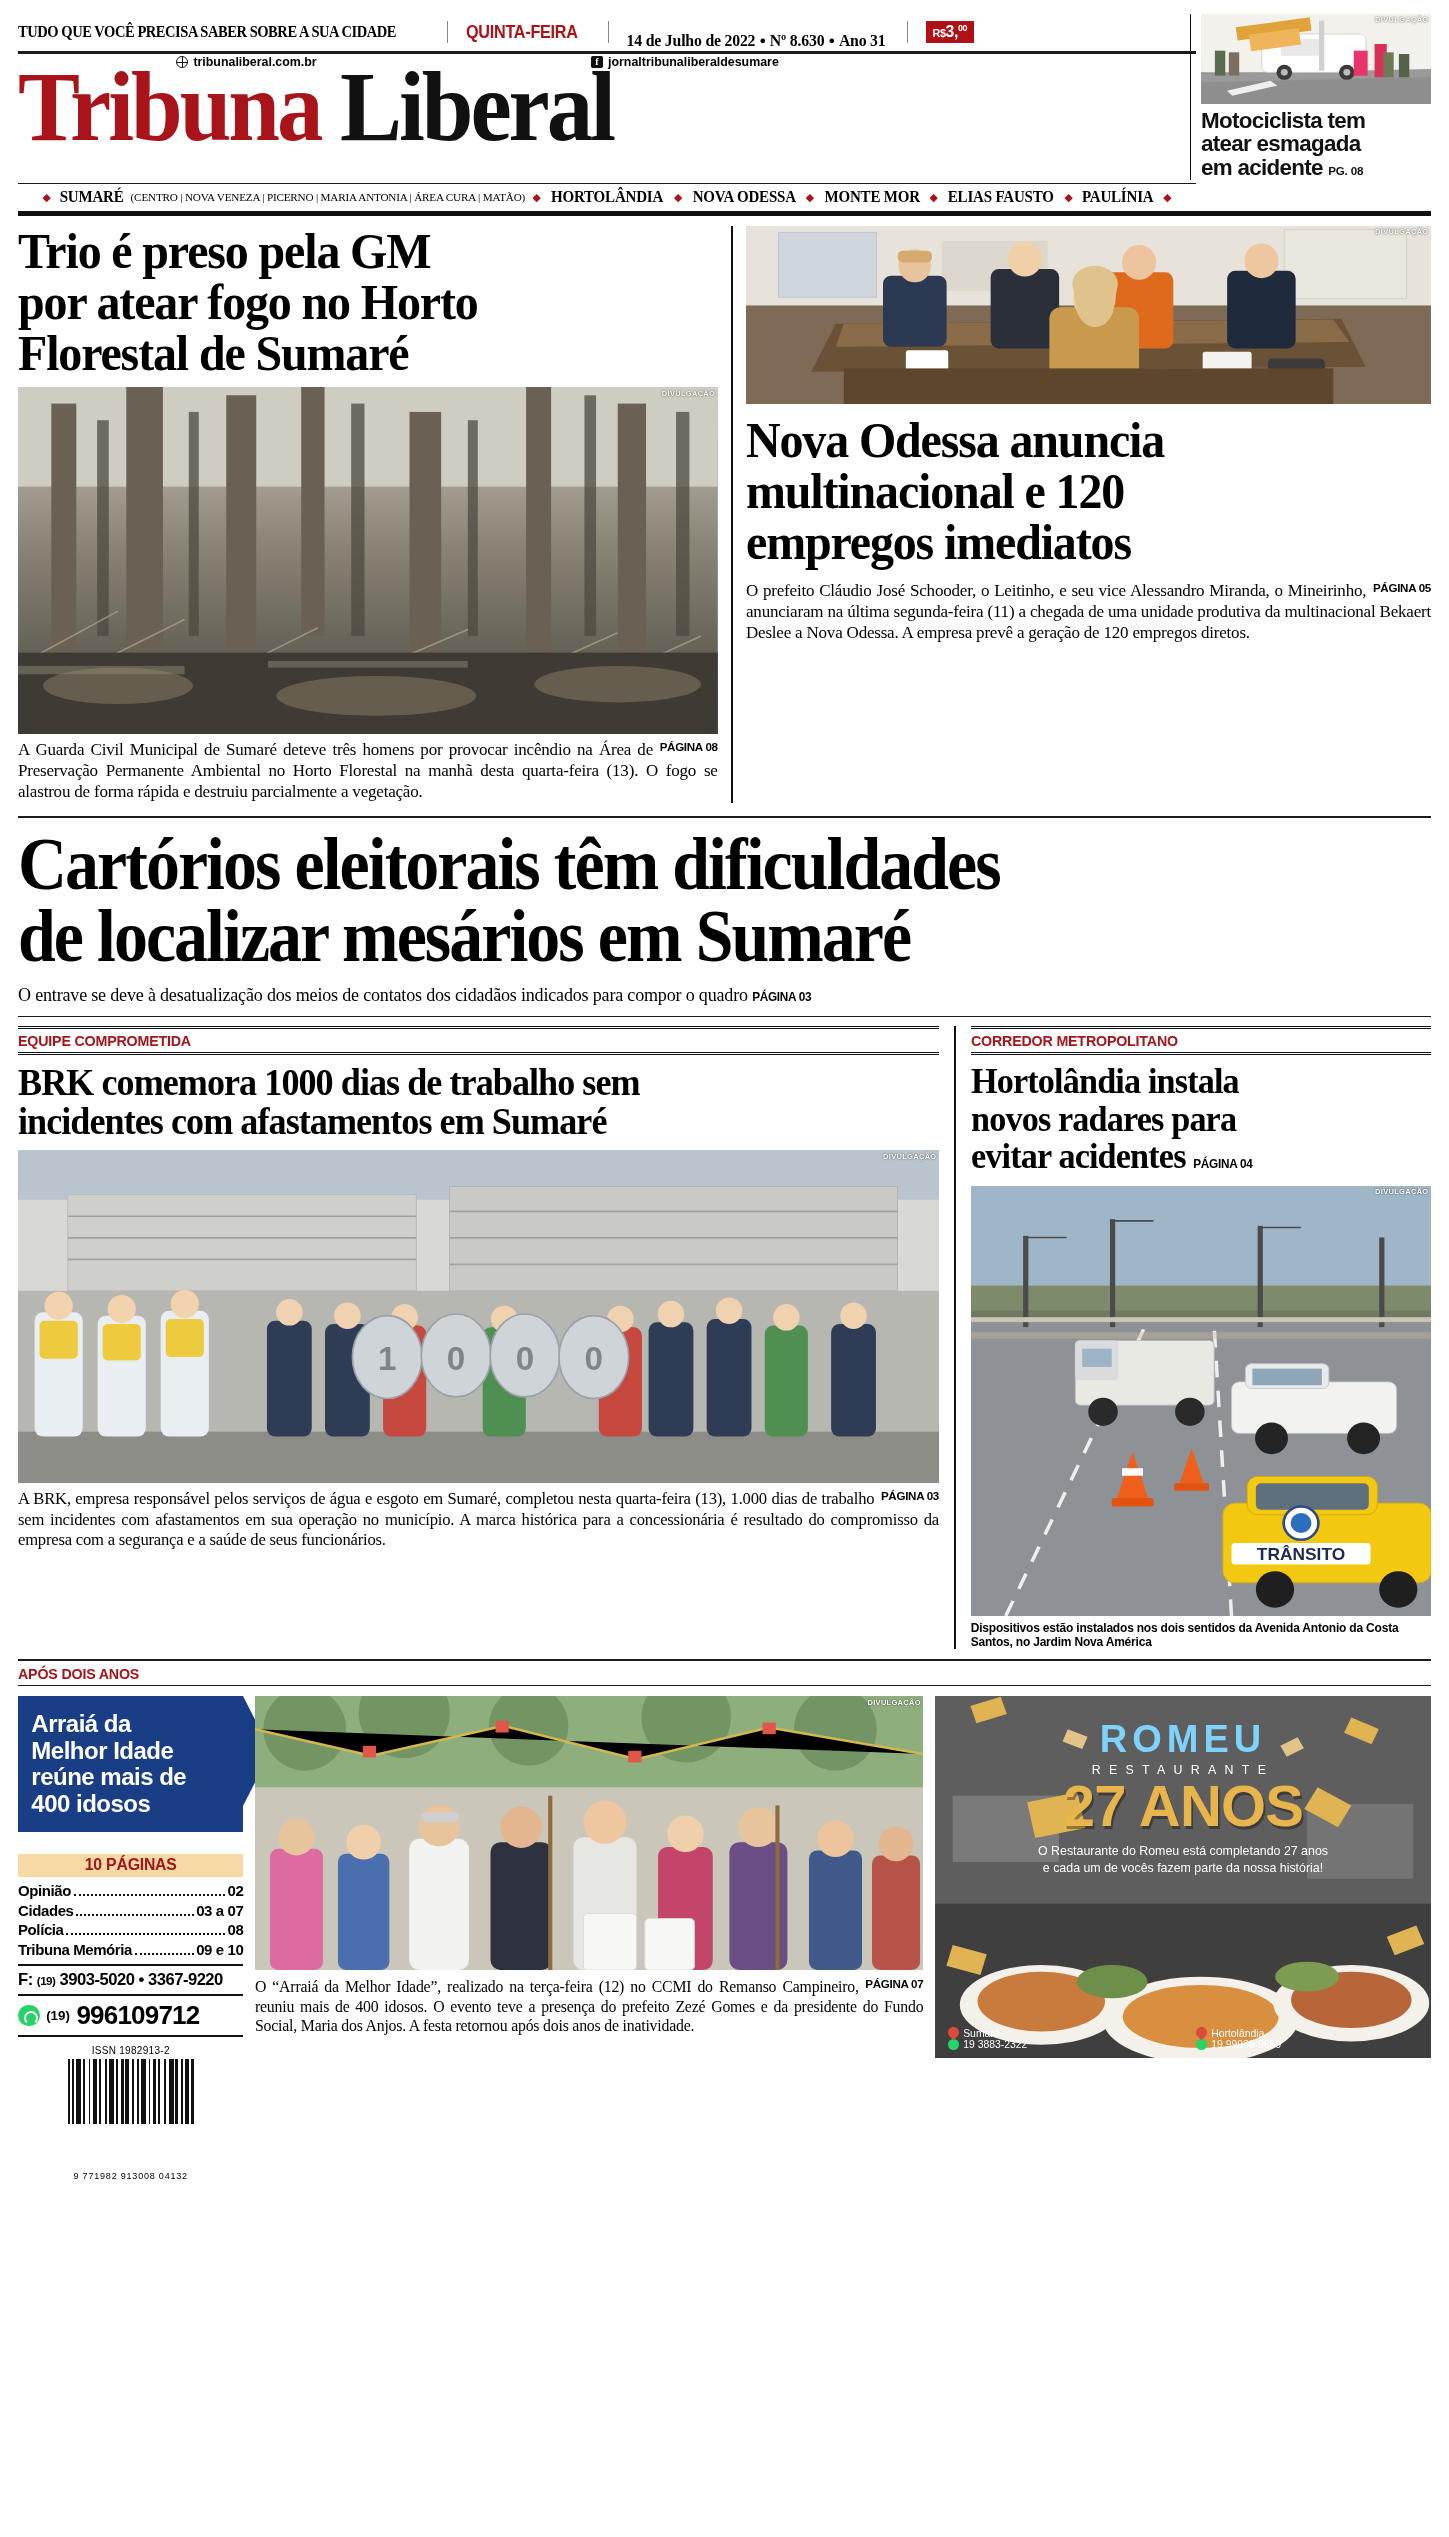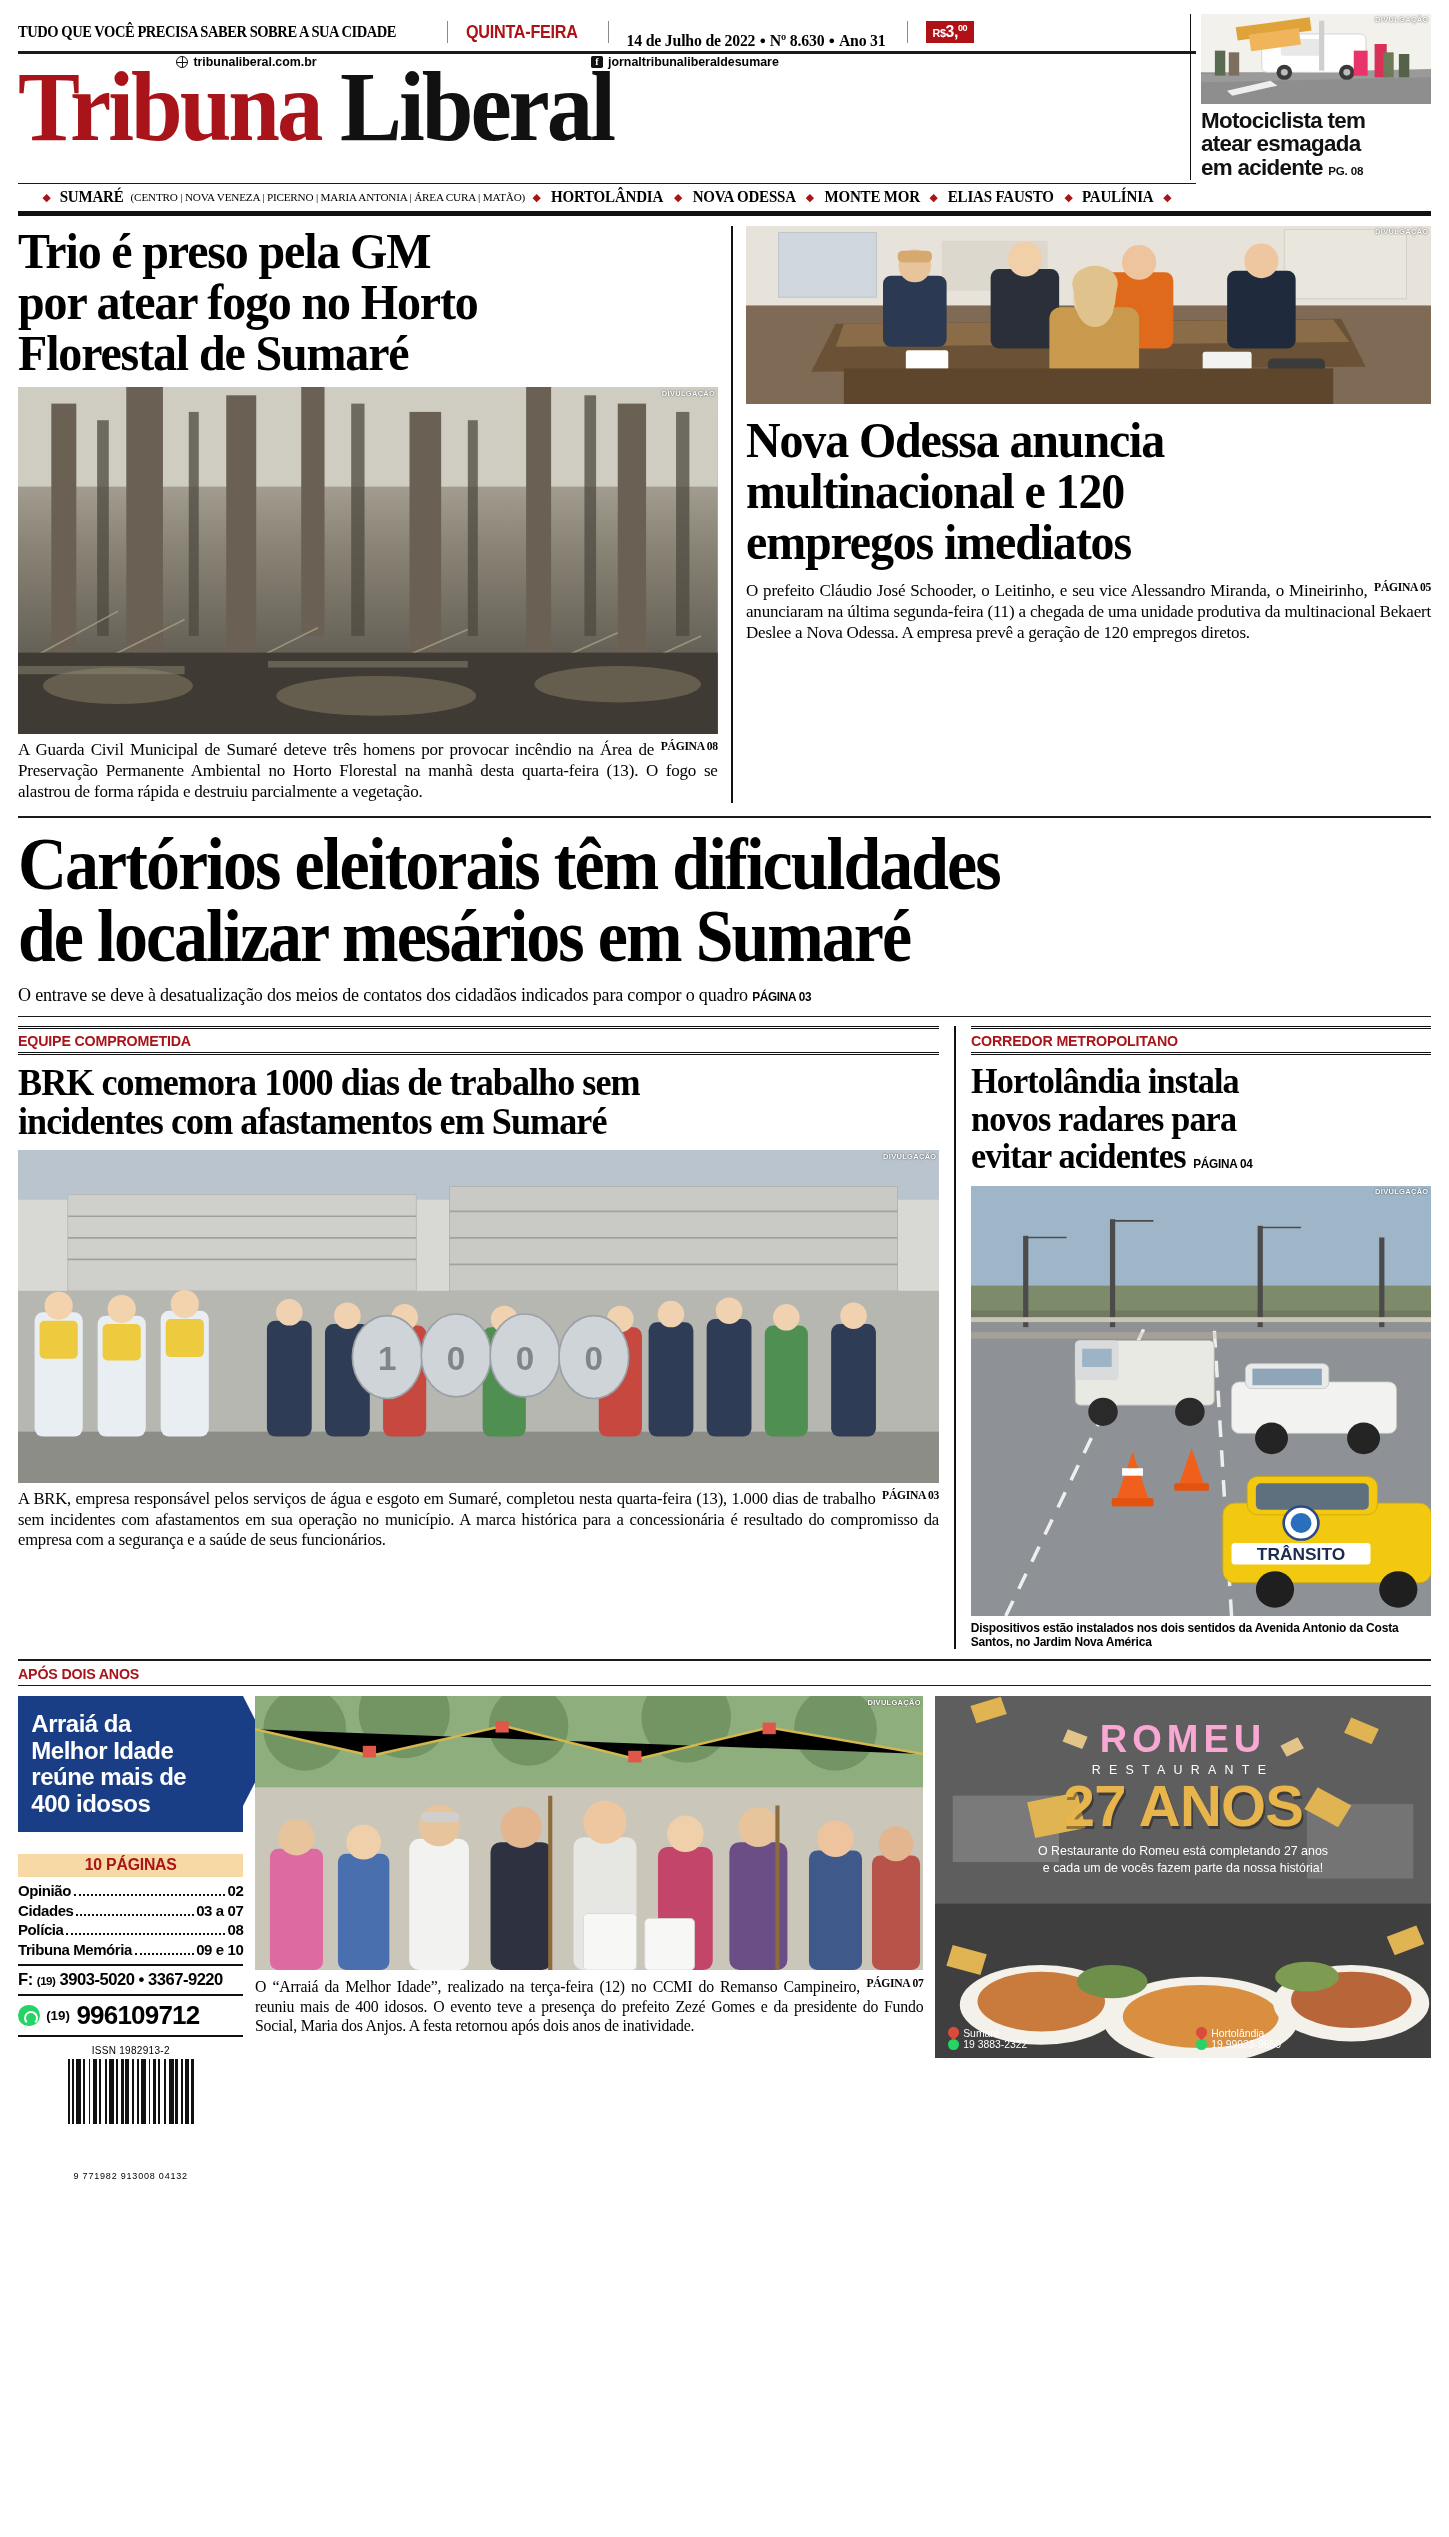--- a/index.html
+++ b/index.html
@@ -115,21 +115,21 @@
     position:absolute; right:2.5px; top:1.7px; color:#fff;
     font-family:"Liberation Sans", sans-serif; font-size:7.5px; font-weight:700;
     letter-spacing:0.3px; text-shadow:0 0 1.7px rgba(0,0,0,.8);
   }
 
   .lead {
     font-family:"Liberation Serif", serif; font-size:17px; line-height:1.23;
     text-align:justify; margin-top:6.6px; letter-spacing:-0.2px;
   }
   .pagina {
-    font-family:Liberation Serif, serif; font-weight:700; font-size:11.6px;
+    font-family:Liberation Sans, sans-serif; font-weight:700; font-size:11.6px;
     letter-spacing:-0.3px; float:right; margin-left:6.6px;
   }
 
   
   .bighead-wrap { margin-top:11.6px; }
   .bighead {
     font-family:"Liberation Serif", serif; font-weight:700; font-size:73px;
     line-height:0.98; letter-spacing:-2.1px; transform:scaleX(0.93);
     transform-origin:left top;
   }
@@ -194,21 +194,21 @@
                    border:2px solid #fff; border-radius:50%; border-bottom-color:transparent; }
   .wa-num { font-family:"Liberation Sans", sans-serif; font-weight:700; font-size:26px; letter-spacing:-0.8px;text-align:center; }
   .wa-ddd { font-family:"Liberation Sans", sans-serif; font-weight:700; font-size:13.3px; }
   .issn { font-family:"Liberation Sans", sans-serif; font-size:10px; text-align:center; letter-spacing:0.3px; margin-top:8.3px;}
   .barcode { display:flex; height:65px; gap:0; justify-content:center; align-items:stretch; margin-top:3.3px;}
   .barcode i { display:block; background:#111; }
   .barnum { font-family:"Liberation Sans", sans-serif; font-size:9px; letter-spacing:0.8px; text-align:center;margin-top:47px; }
 
   .ad { position:relative; overflow:hidden; background:#4a4a4a; }
   .ad-inner { position:absolute; inset:0; }
-  .romeu-logo { color:#f9a8d4; font-family:"Liberation Sans", sans-serif; font-weight:700;
+  .romeu-logo { color:#7dd3fc; font-family:"Liberation Sans", sans-serif; font-weight:700;
                 font-size:38px; letter-spacing:5px; text-align:center; }
   .romeu-sub { color:#fff; font-family:"Liberation Sans", sans-serif; font-size:12.4px;
                letter-spacing:8.3px; text-align:center; margin-top:1.7px;}
   .anos27 { font-family:"Liberation Sans", sans-serif; font-weight:700; font-size:58px;
             color:#e8b44c; text-align:center; letter-spacing:-0.8px; line-height:1;
             text-shadow:1.7px 2.5px 0 rgba(0,0,0,.35); }
   .ad-text { color:#fff; font-family:"Liberation Sans", sans-serif; font-size:12.4px;
              text-align:center; line-height:1.35; margin-top:8.3px; }
   .ad-contacts { position:absolute; bottom:8.3px; left:0; right:0; display:flex;
                  color:#fff; font-family:"Liberation Sans", sans-serif; font-size:10.4px; }

